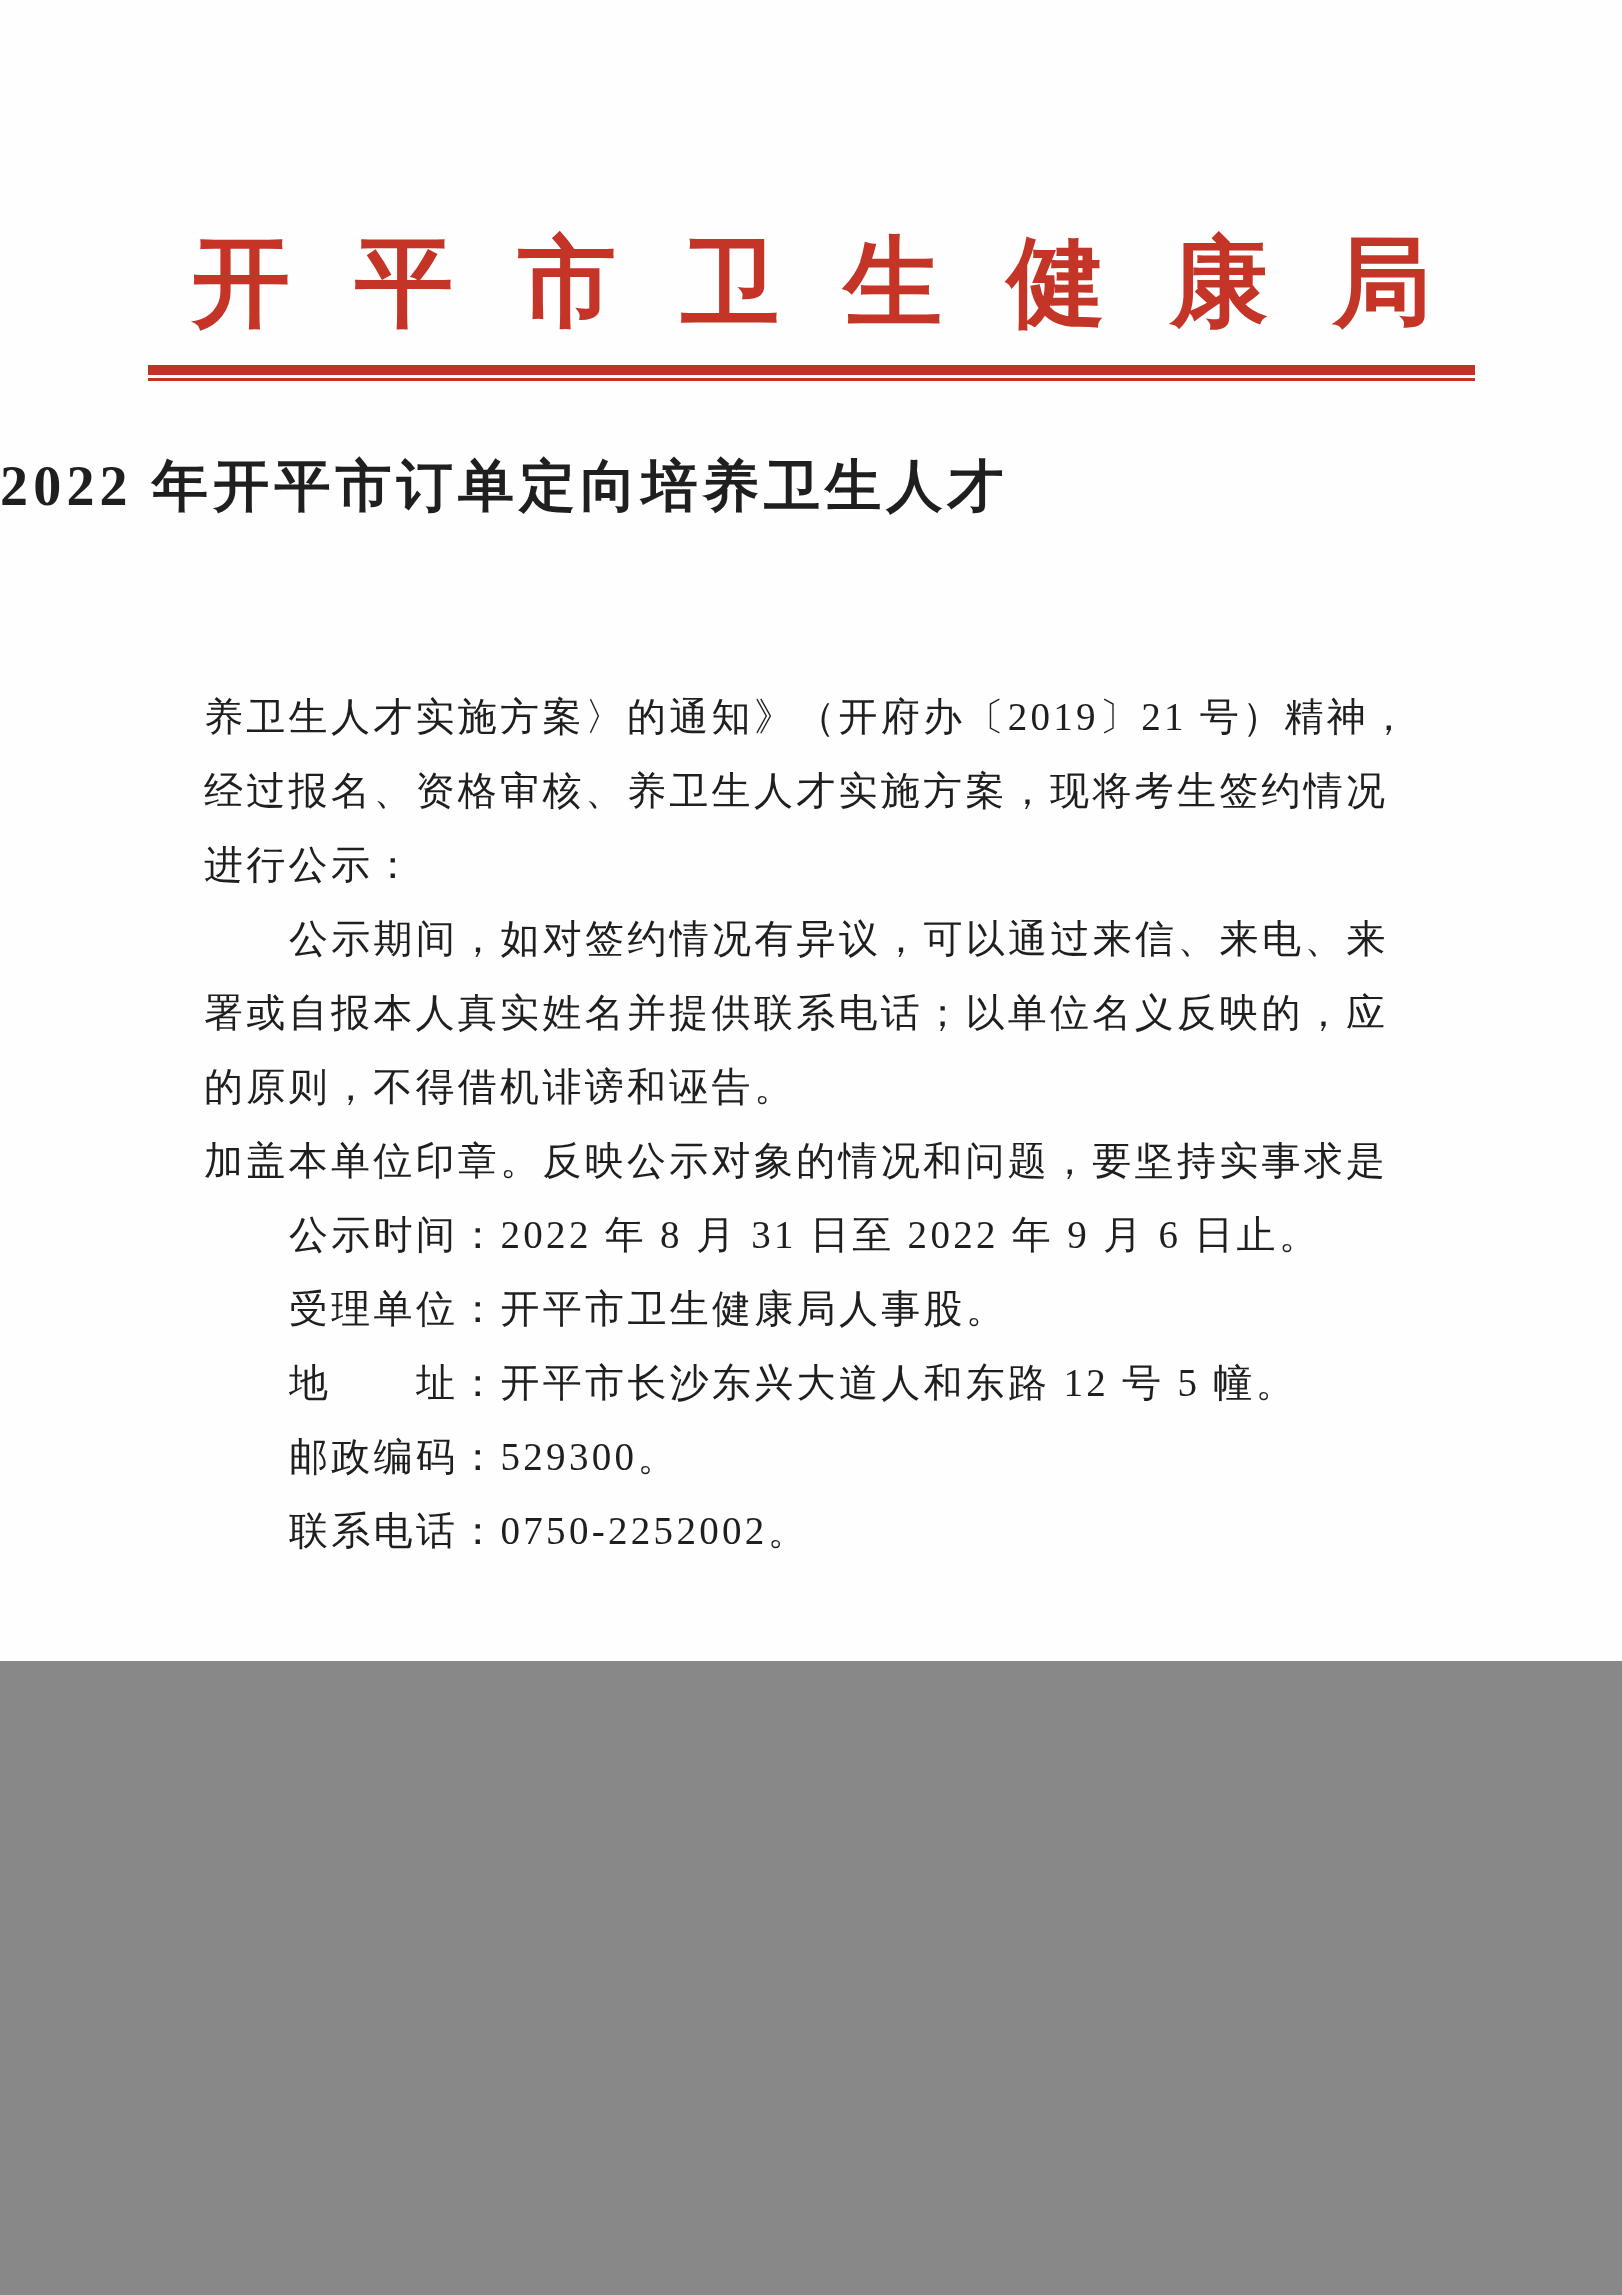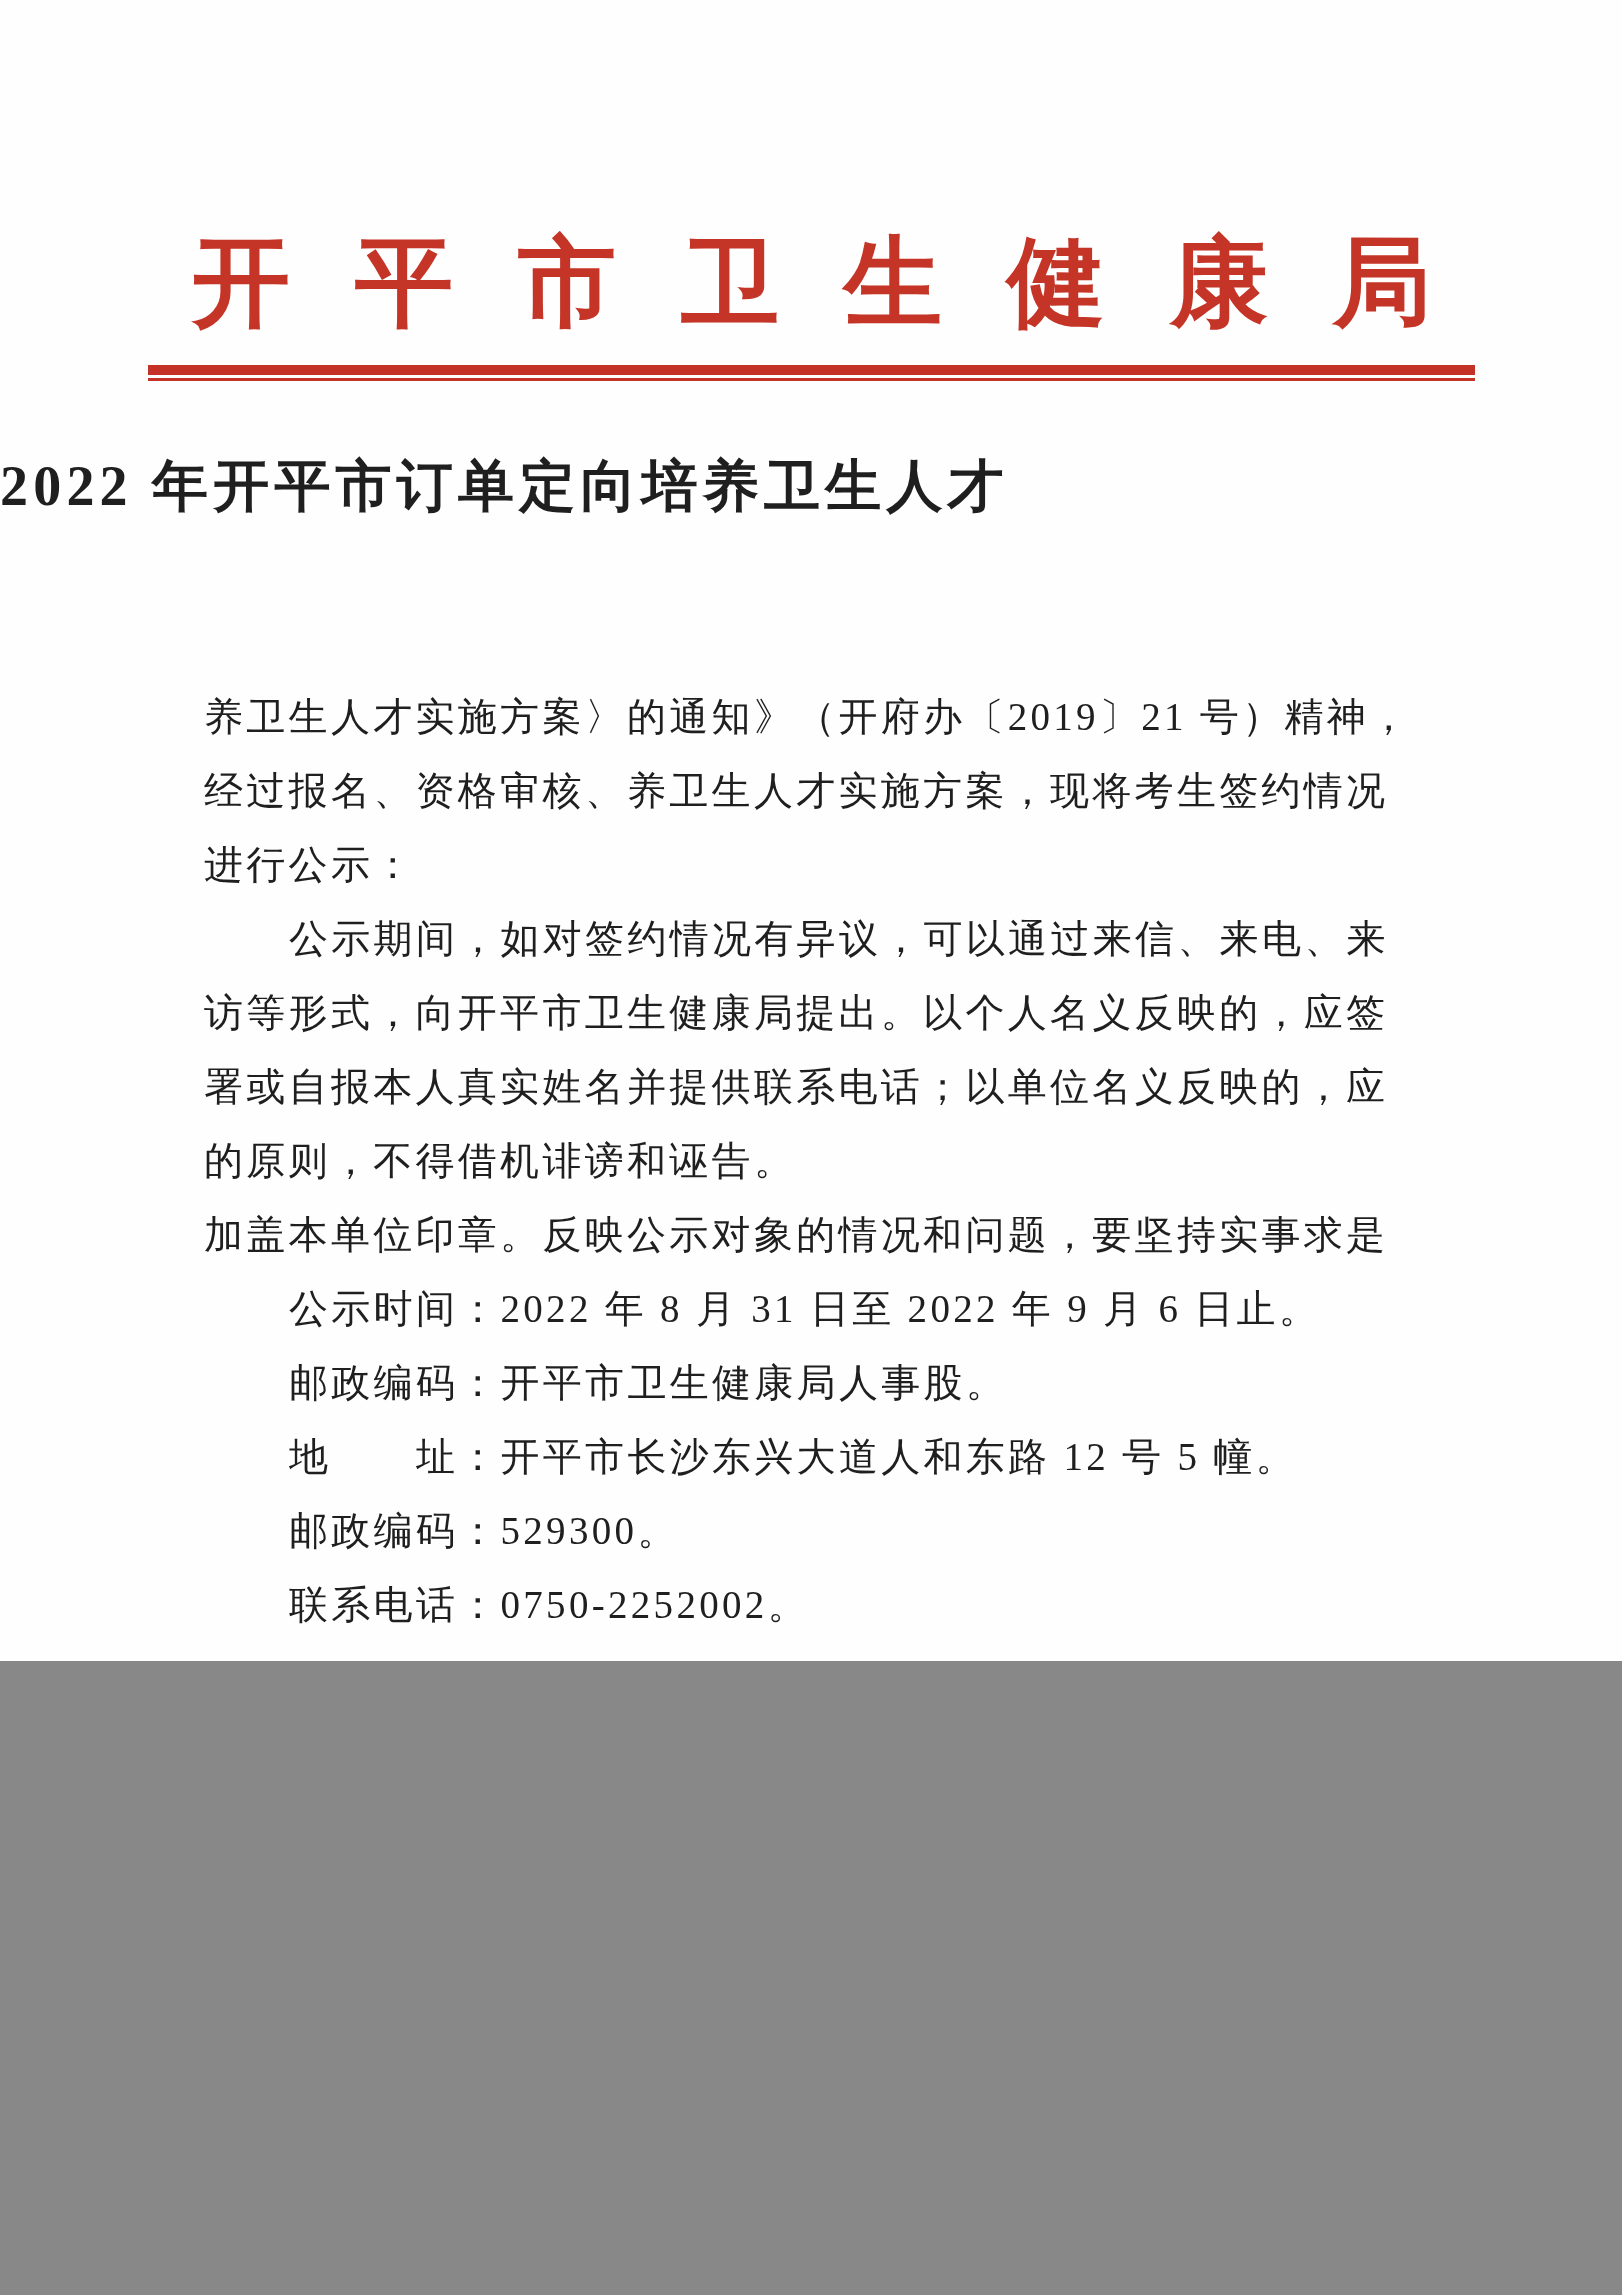--- a/index.html
+++ b/index.html
@@ -84,26 +84,25 @@
 
   <h1 class="doc-title">
     <span>2022 年开平市订单定向培养卫生人才</span>
   </h1>
 
   <div class="body-text">
     <p>养卫生人才实施方案〉的通知》（开府办〔2019〕21 号）精神，</p>
     <p>经过报名、资格审核、养卫生人才实施方案，现将考生签约情况</p>
     <p>进行公示：</p>
     <p class="indent">公示期间，如对签约情况有异议，可以通过来信、来电、来</p>
-    <p>访等形式，向开平市卫生健康局提出。以个人名义反映的，应签</p>
     <p>署或自报本人真实姓名并提供联系电话；以单位名义反映的，应</p>
     <p>的原则，不得借机诽谤和诬告。</p>
     <p>加盖本单位印章。反映公示对象的情况和问题，要坚持实事求是</p>
     <p class="indent">公示时间：2022 年 8 月 31 日至 2022 年 9 月 6 日止。</p>
-    <p class="indent">邮政编码：开平市卫生健康局人事股。</p>
+    <p class="indent">受理单位：开平市卫生健康局人事股。</p>
     <p class="indent">地　　址：开平市长沙东兴大道人和东路 12 号 5 幢。</p>
     <p class="indent">邮政编码：529300。</p>
     <p class="indent">联系电话：0750-2252002。</p>
   </div>
 
   <svg class="seal" viewBox="0 0 520 505" xmlns="http://www.w3.org/2000/svg">
     <ellipse cx="255" cy="250" rx="243" ry="240" fill="none" stroke="var(--seal-red)" stroke-width="15"></ellipse>
     <polygon fill="var(--seal-red)" points="245,164 267.9,230.4 338.2,231.7 282.1,274.1 302.6,341.3 245,301 187.4,341.3 207.9,274.1 151.8,231.7 222.1,230.4"></polygon>
     <path id="sealArc" fill="none" d="M 78 314 A 188 188 0 1 1 432 314"></path>
     <text class="seal-arc-text" text-anchor="middle">

